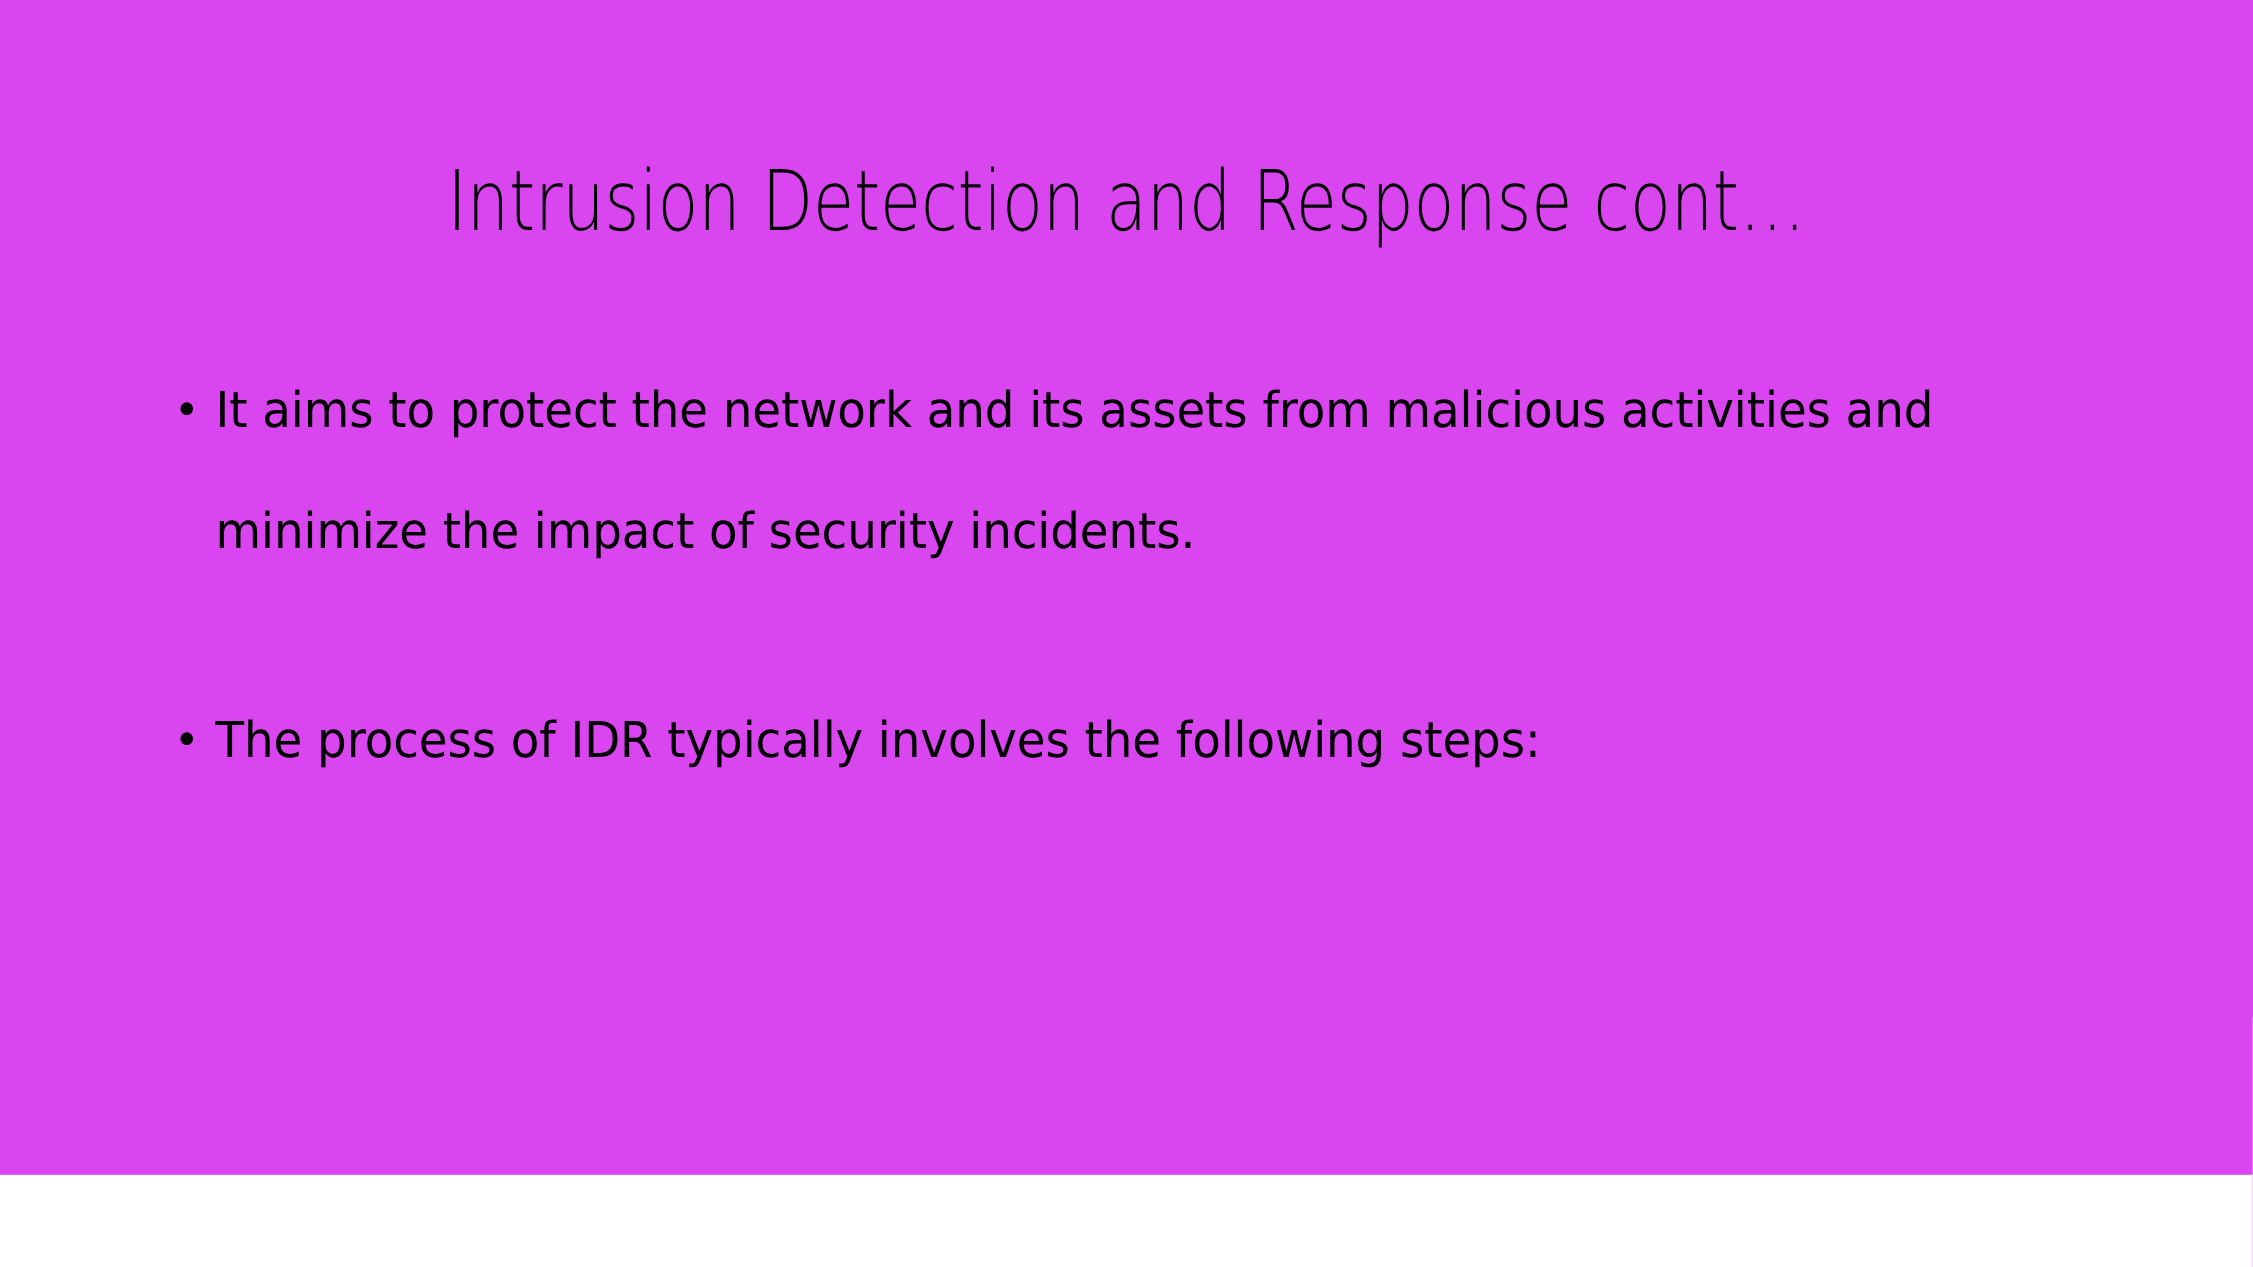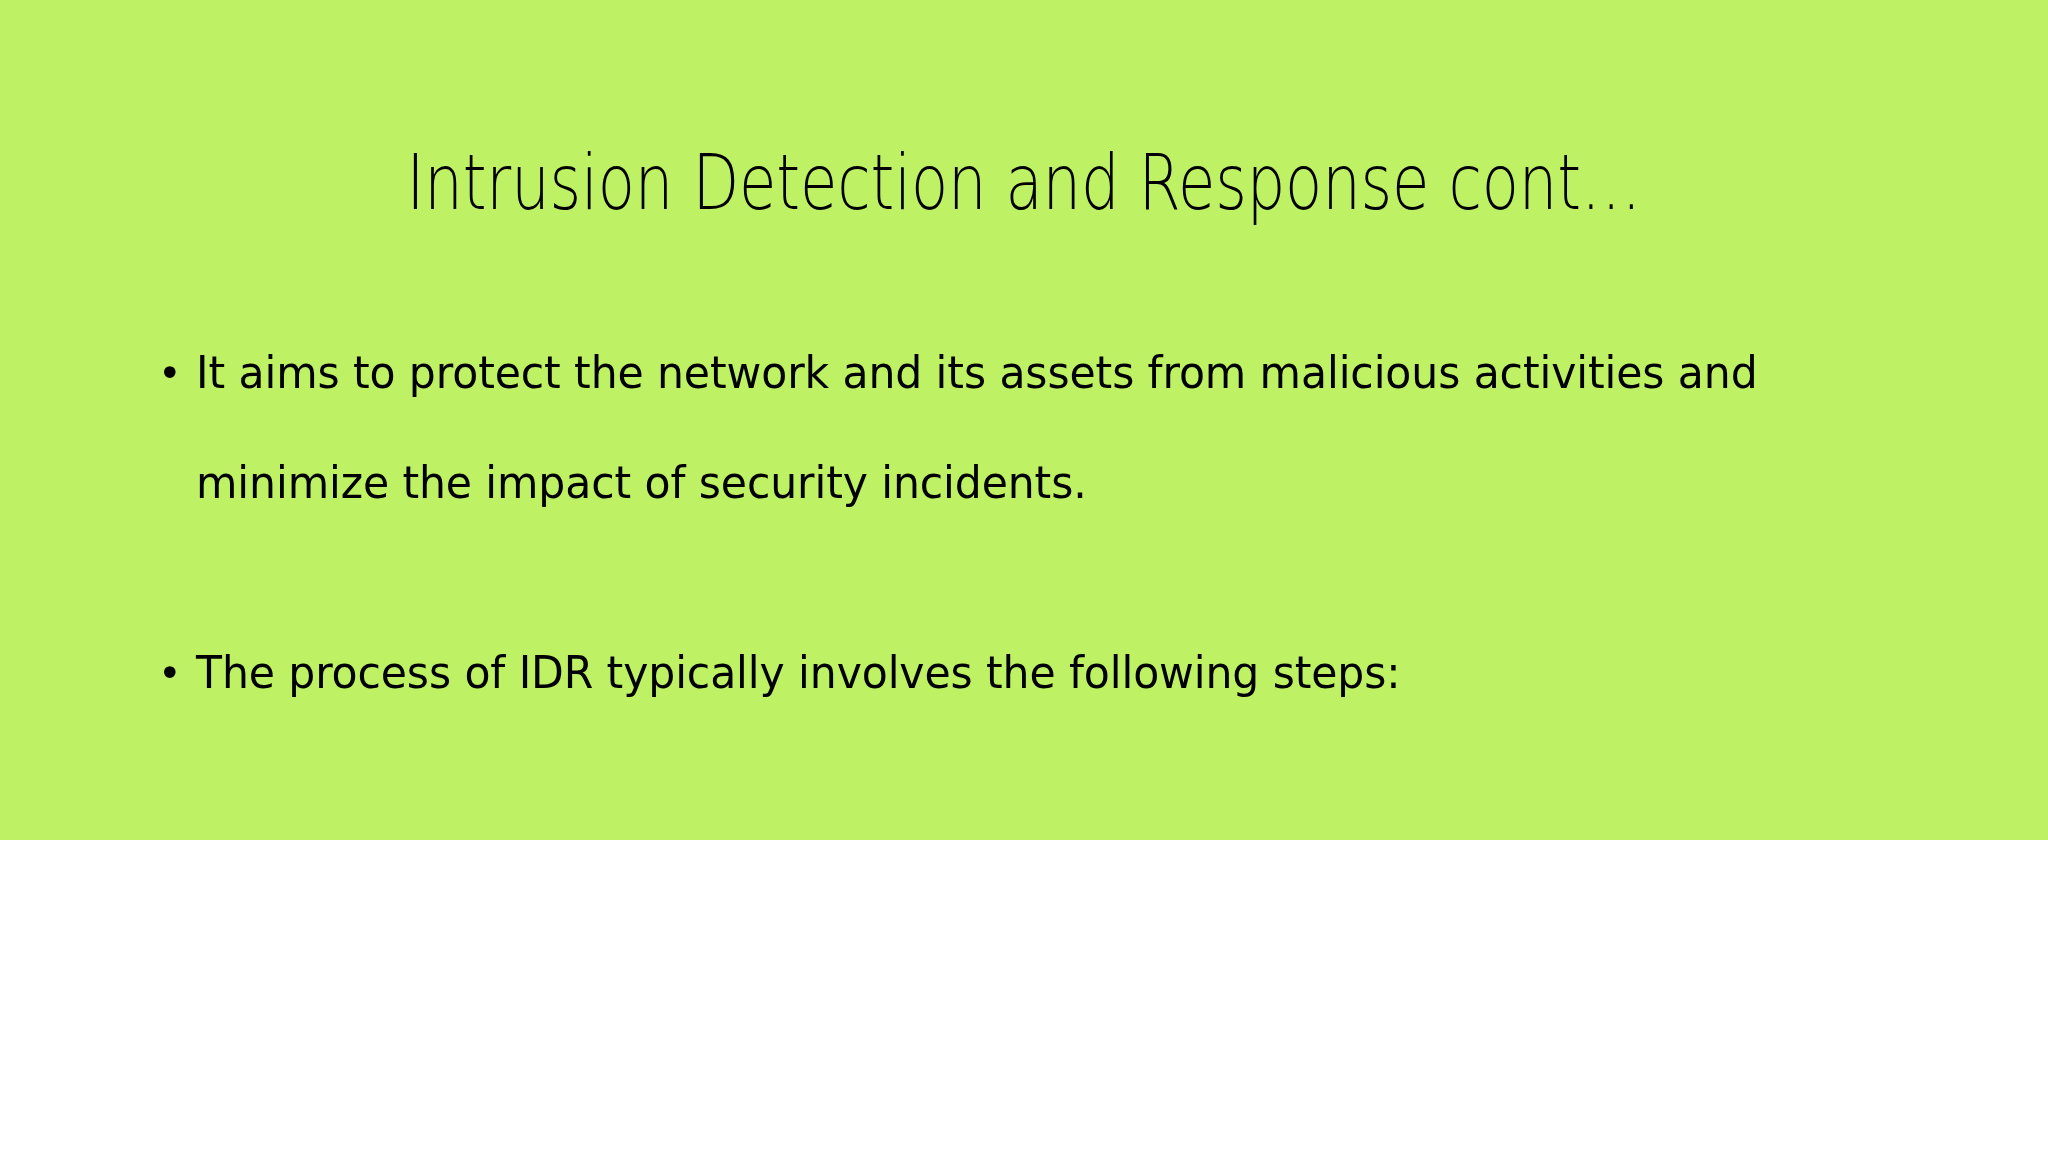--- a/index.html
+++ b/index.html
@@ -10,22 +10,22 @@
     width: 2048px;
     height: 1152px;
     background: #ffffff;
     font-family: "Liberation Sans", "DejaVu Sans", sans-serif;
     overflow: hidden;
   }
 
   .slide {
     position: relative;
     width: 2048px;
-    height: 840px;
-    background: #bef264;
+    height: 1068px;
+    background: #d946ef;
     box-sizing: border-box;
   }
 
   
   .slide-title {
     position: absolute;
     left: 150px;
     top: 84px;
     width: 1748px;
     text-align: center;

